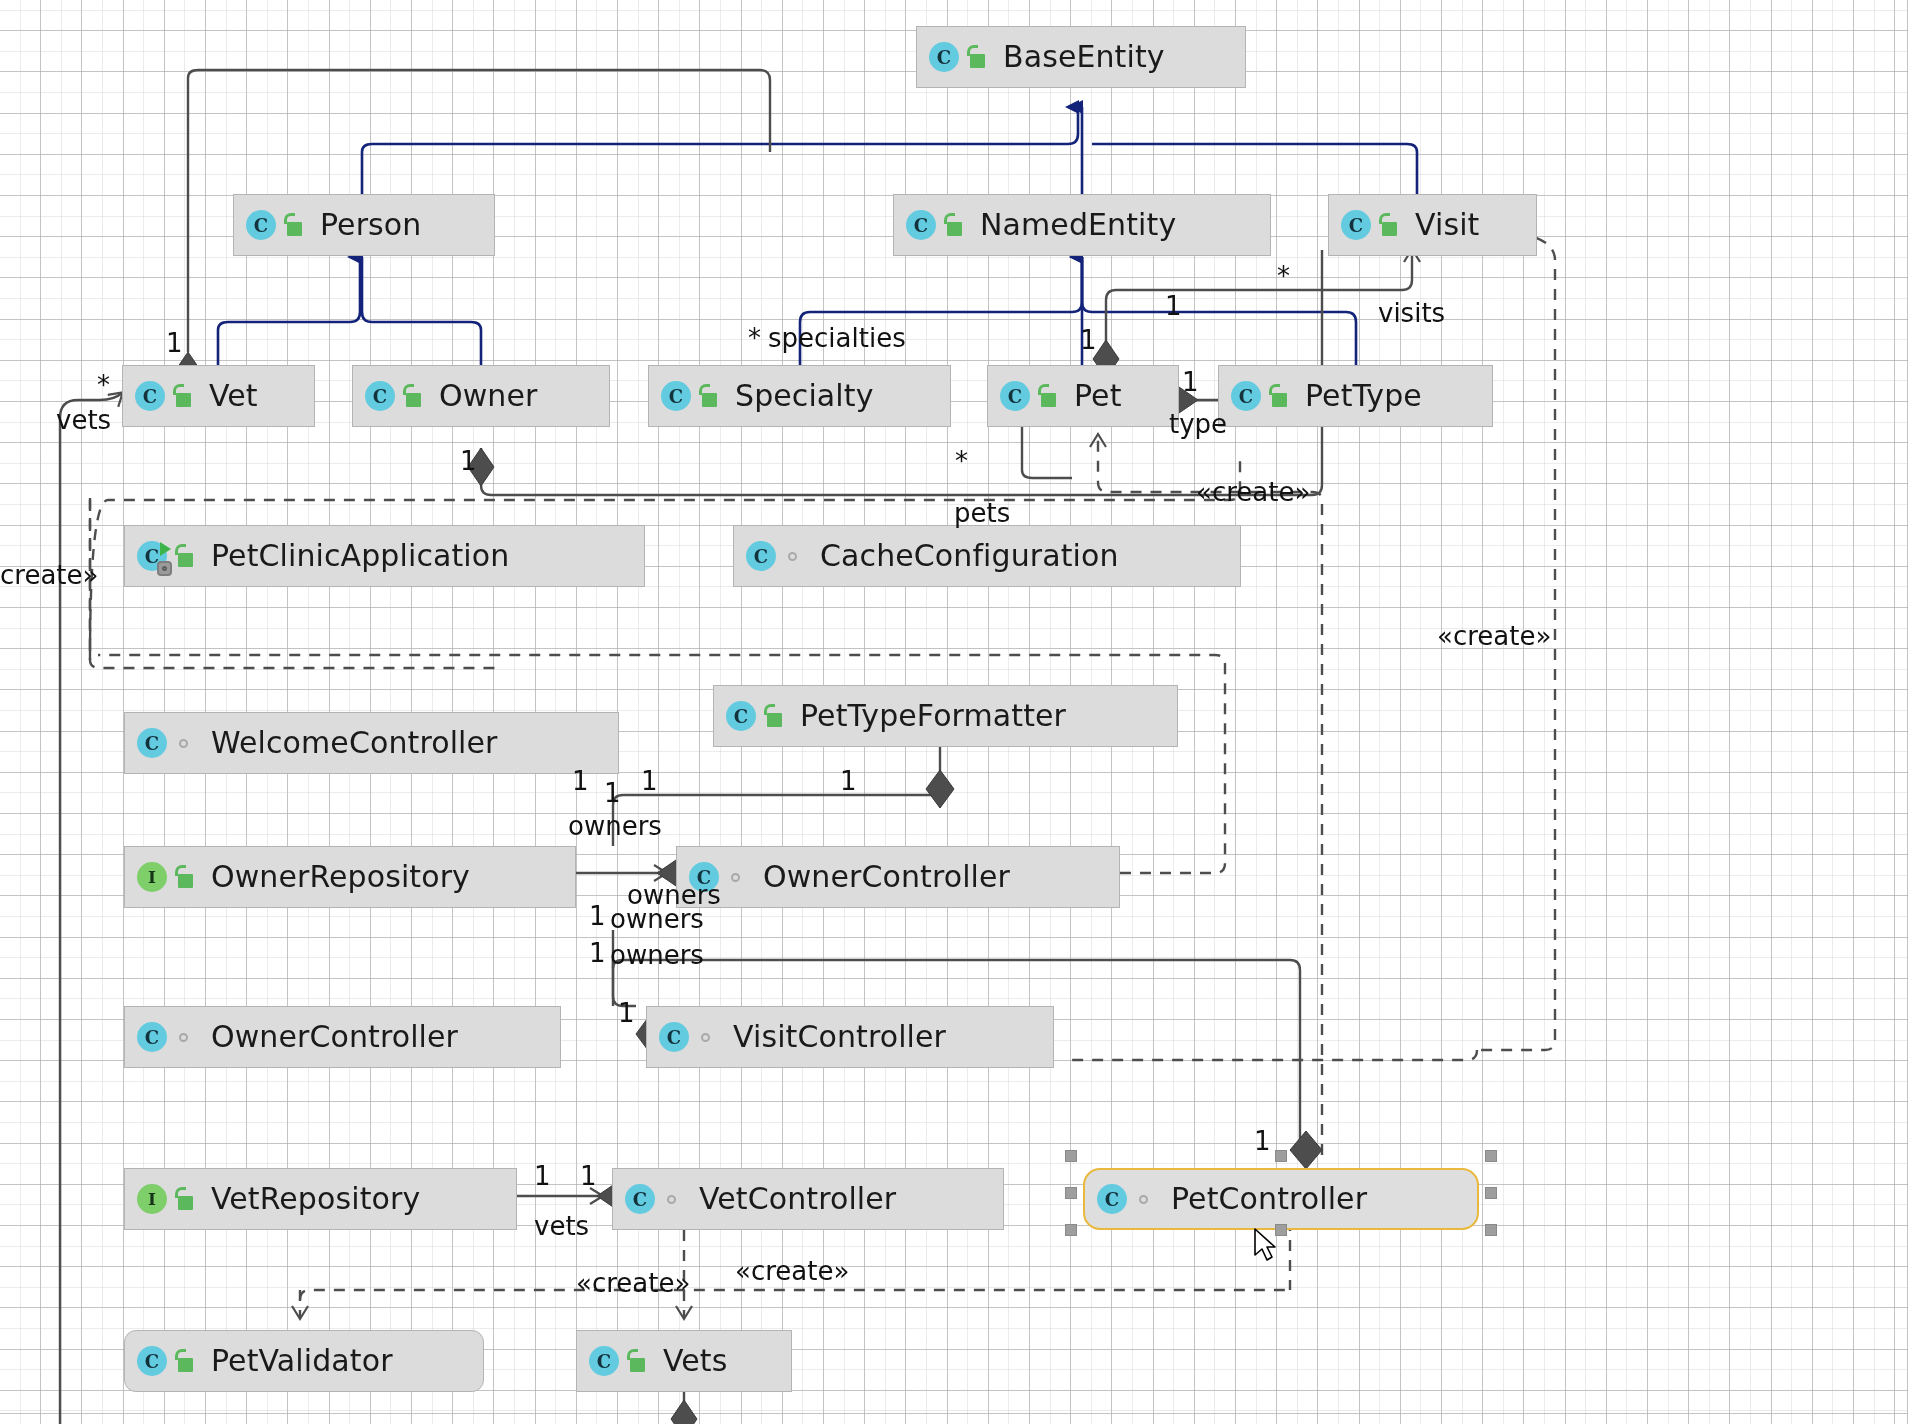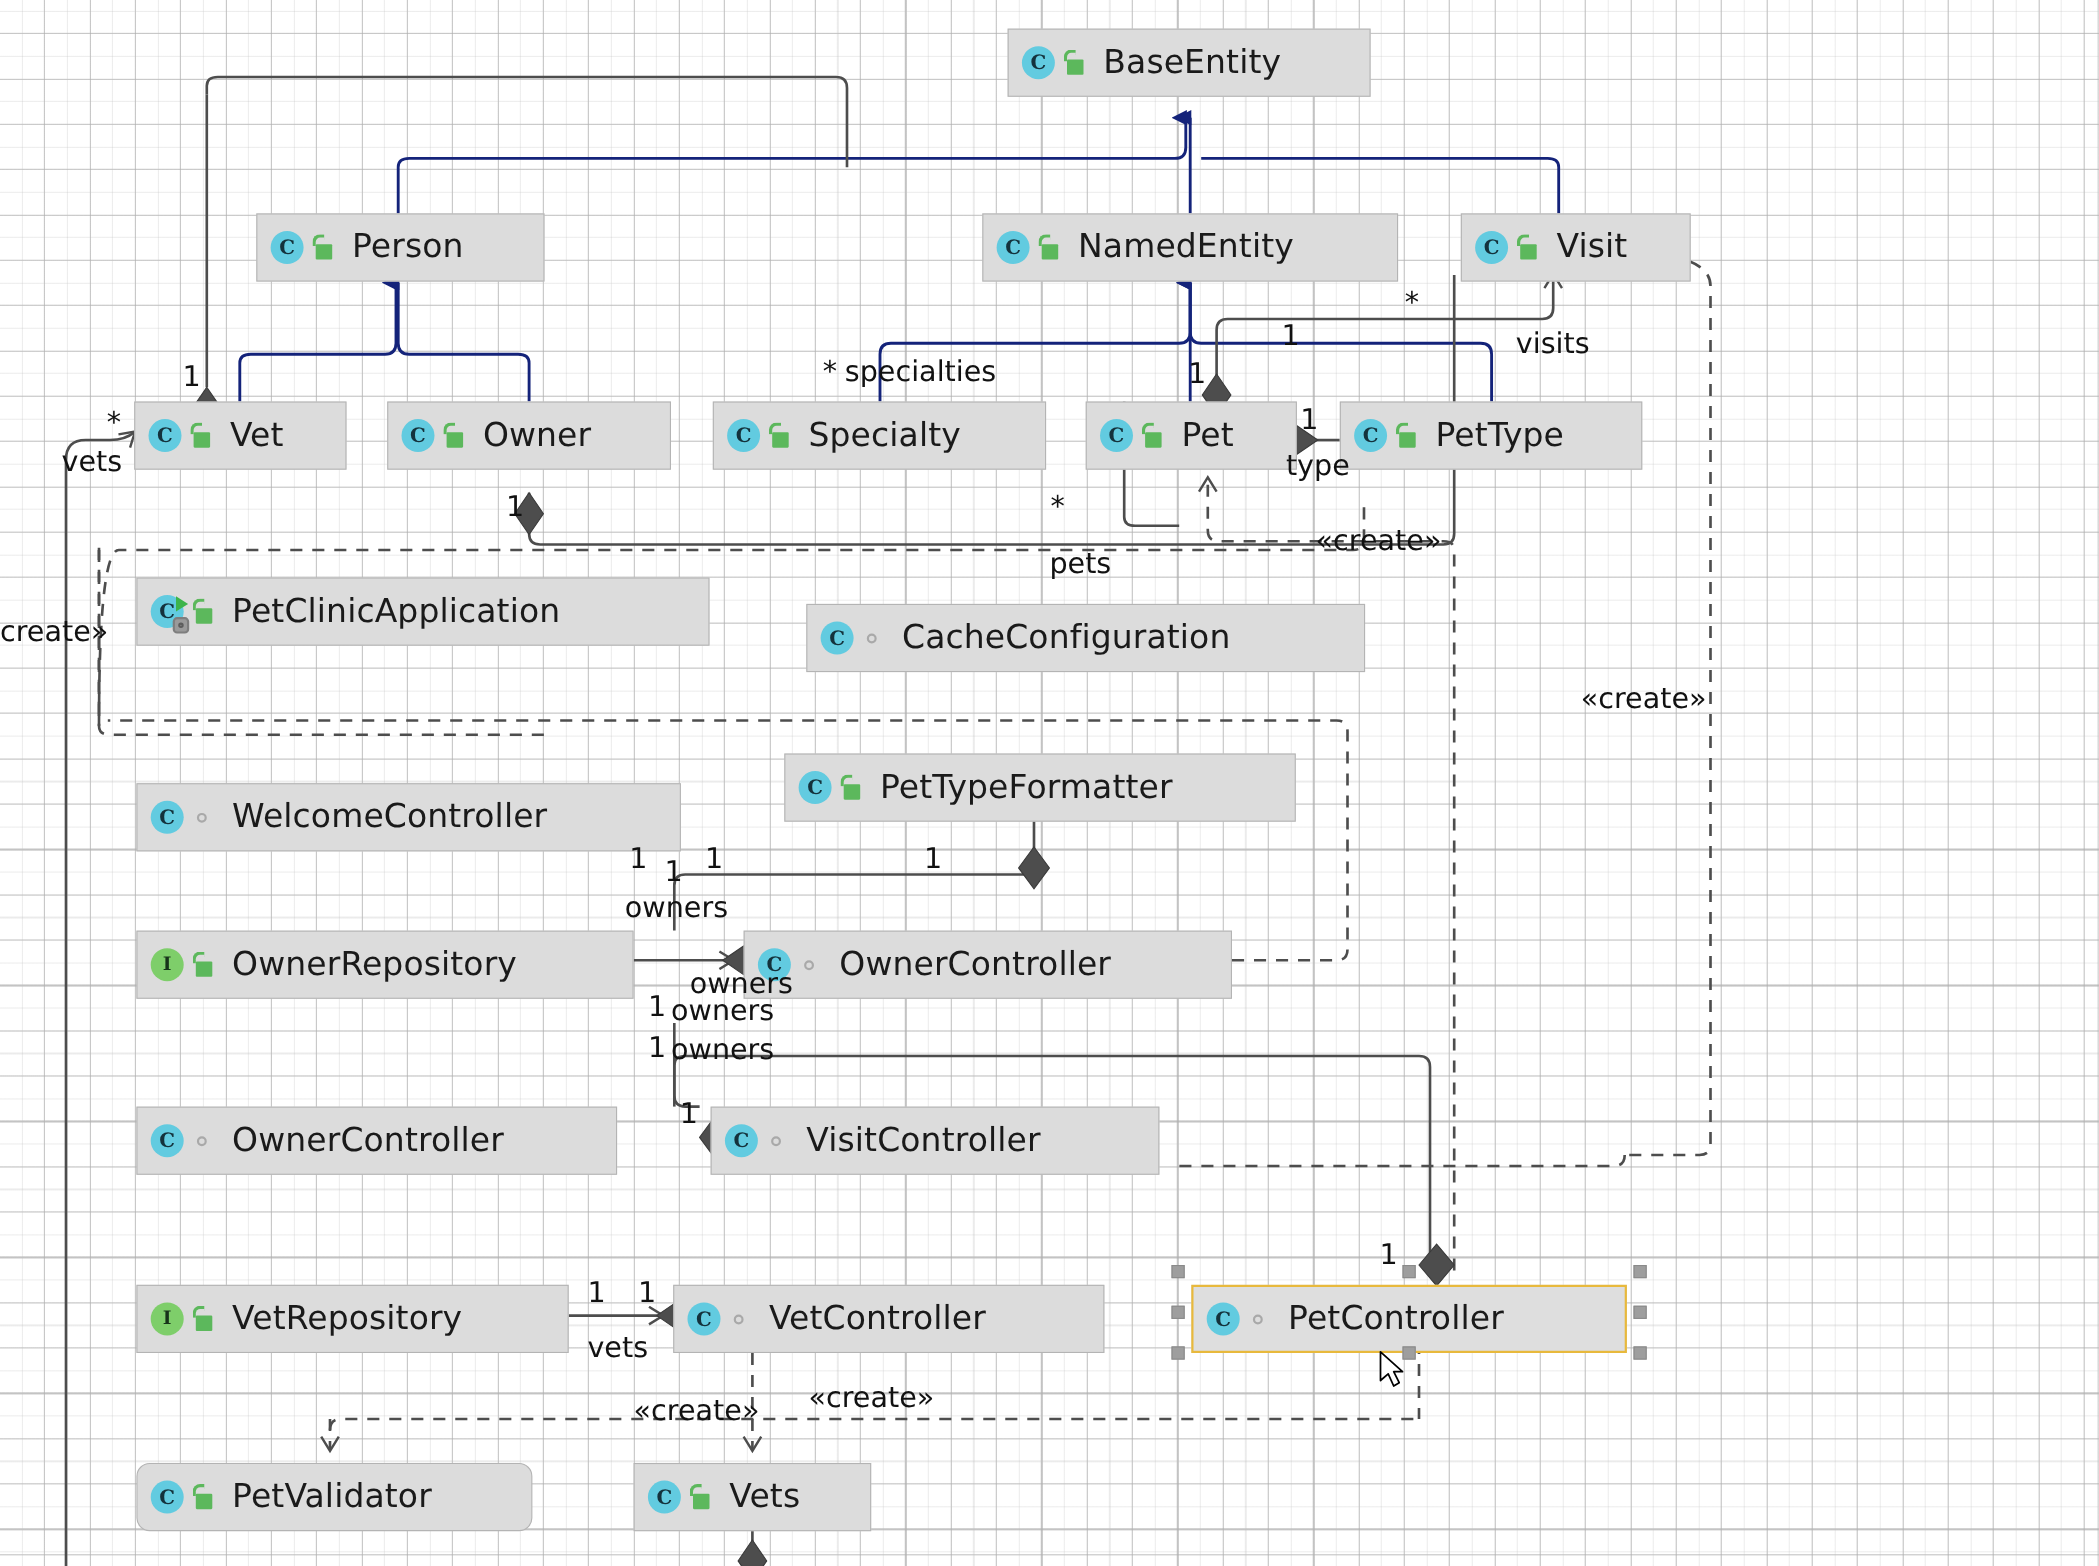--- a/index.html
+++ b/index.html
@@ -267,21 +267,21 @@
       <span class="nm">PetType</span>
     </div>
     <div class="node" style="left: 124px; top: 525px; width: 521px;">
       <span class="ic ic-app">
         <i class="play"></i>
         <i class="gear"></i>
       </span>
       <span class="vis vis-lock"></span>
       <span class="nm">PetClinicApplication</span>
     </div>
-    <div class="node" style="left: 733px; top: 525px; width: 508px; margin-top: 24px;">
+    <div class="node" style="left: 733px; top: 525px; width: 508px;">
       <span class="ic ic-class"></span>
       <span class="vis vis-pkg"></span>
       <span class="nm">CacheConfiguration</span>
     </div>
     <div class="node" style="left: 124px; top: 712px; width: 495px; text-align: right;">
       <span class="ic ic-class"></span>
       <span class="vis vis-pkg"></span>
       <span class="nm">WelcomeController</span>
     </div>
     <div class="node" style="left: 713px; top: 685px; width: 465px;">
@@ -312,21 +312,21 @@
     <div class="node" style="left: 124px; top: 1168px; width: 393px;">
       <span class="ic ic-iface"></span>
       <span class="vis vis-lock"></span>
       <span class="nm">VetRepository</span>
     </div>
     <div class="node" style="left: 612px; top: 1168px; width: 392px;">
       <span class="ic ic-class"></span>
       <span class="vis vis-pkg"></span>
       <span class="nm">VetController</span>
     </div>
-    <div class="node sel" style="left: 1083px; top: 1168px; width: 396px;">
+    <div class="node sel" style="left: 1083px; top: 1168px; width: 396px; border-radius: 17px;">
       <span class="ic ic-class"></span>
       <span class="vis vis-pkg"></span>
       <span class="nm">PetController</span>
     </div>
     <div class="node" style="left: 124px; top: 1330px; width: 360px; border-radius: 12px;">
       <span class="ic ic-class"></span>
       <span class="vis vis-lock"></span>
       <span class="nm">PetValidator</span>
     </div>
     <div class="node" style="left: 576px; top: 1330px; width: 216px;">

